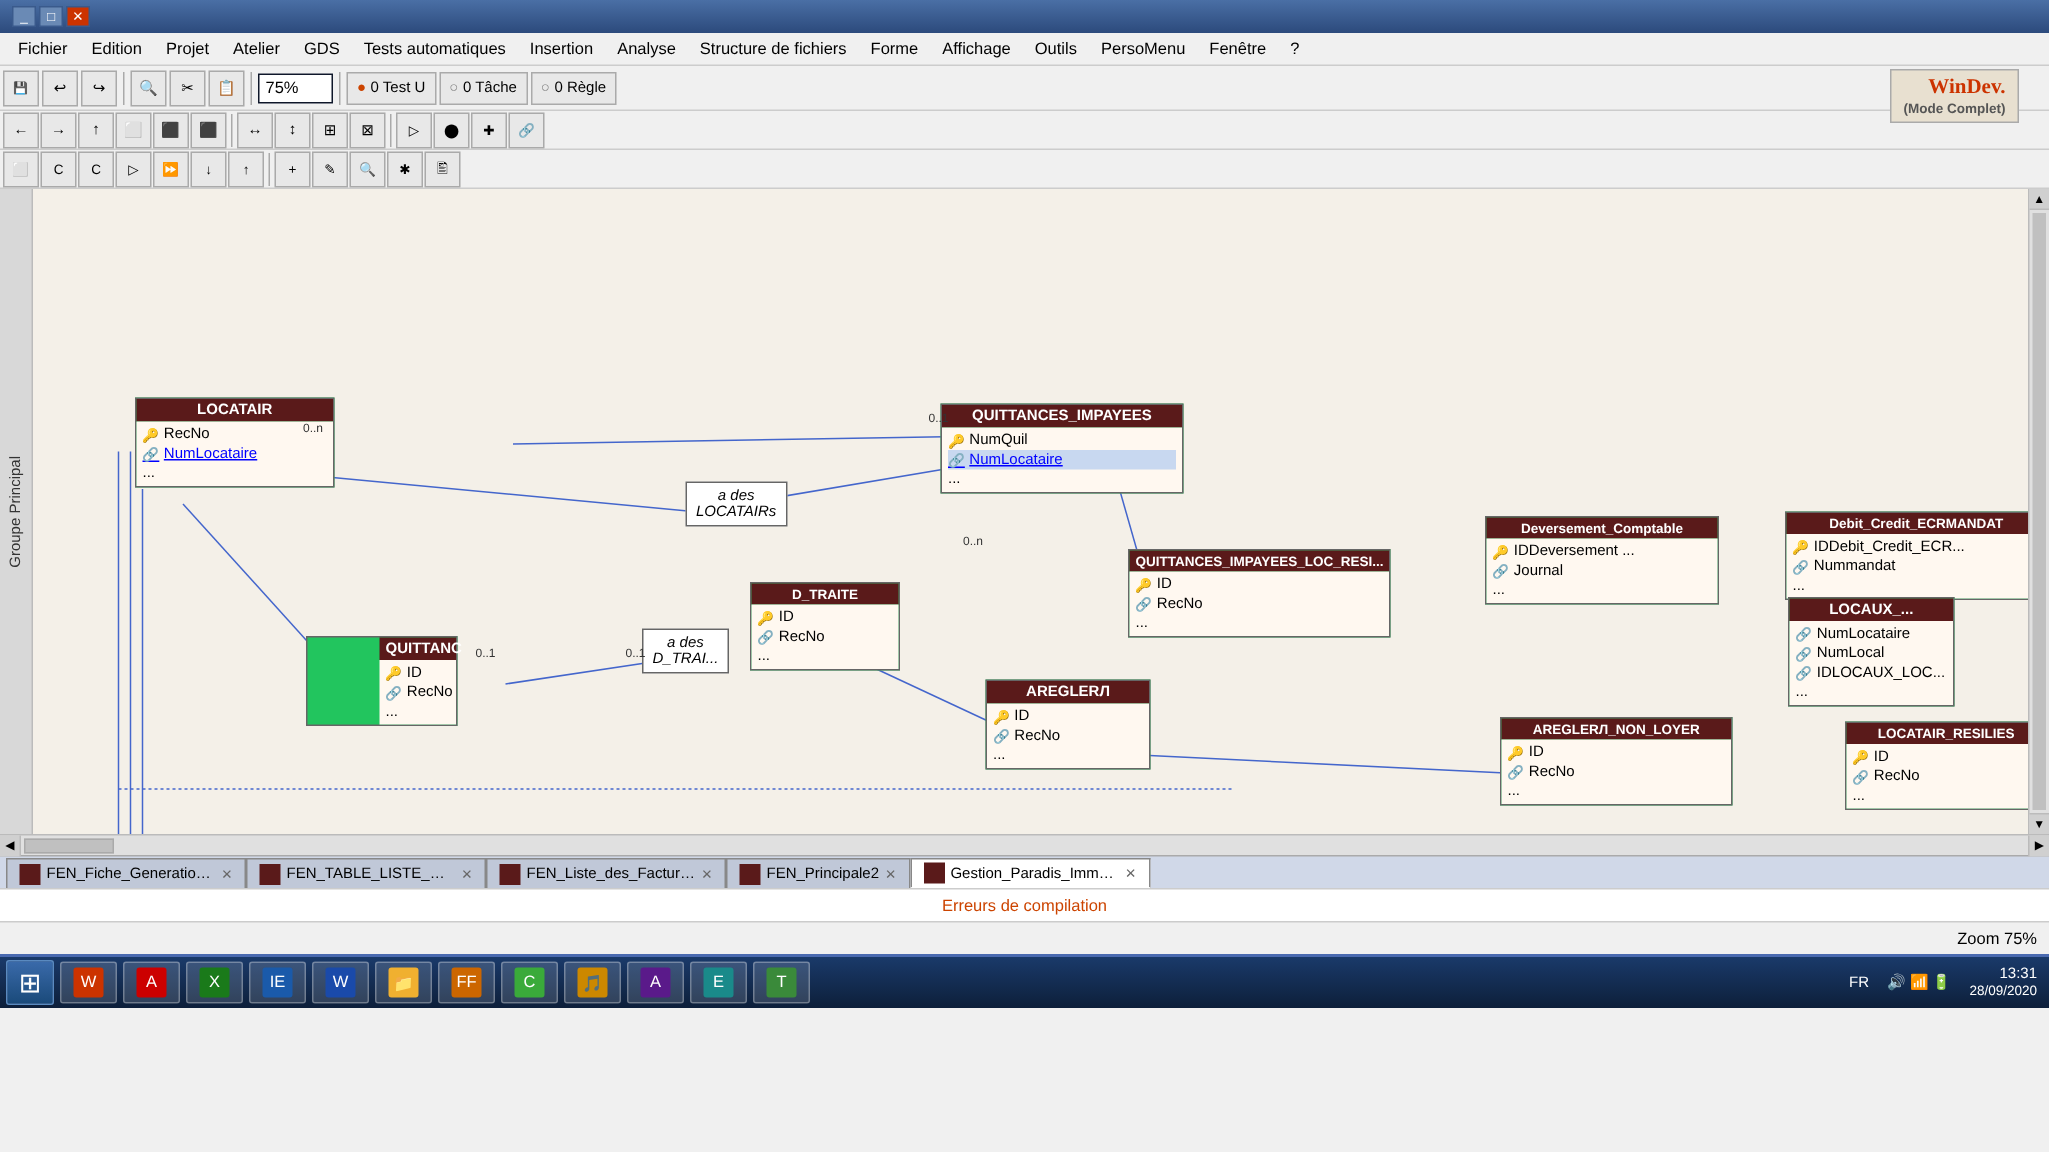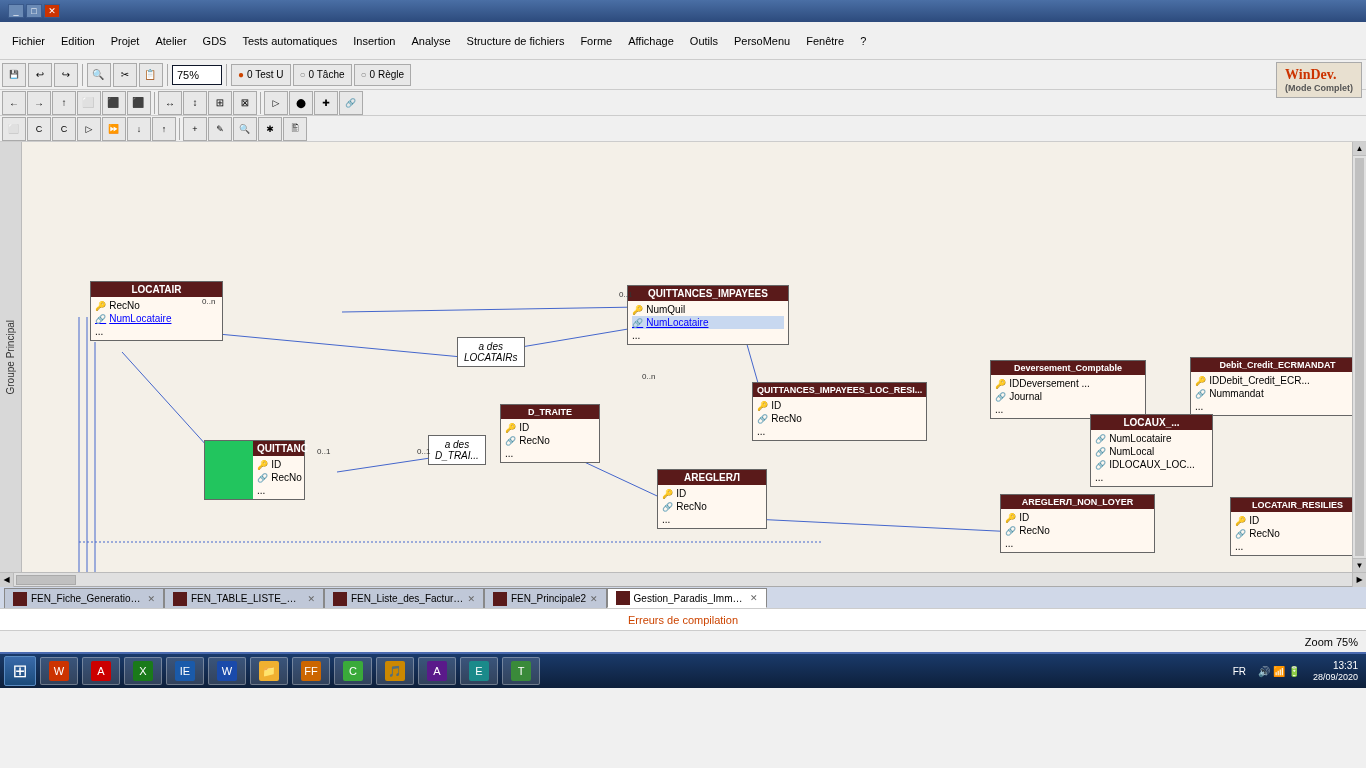--- a/index.html
+++ b/index.html
@@ -19,21 +19,21 @@
     #title-bar .title-text { font-size: 11px; }
     #title-bar .win-controls { display: flex; gap: 2px; }
     #title-bar .win-btn {
       width: 16px; height: 14px; background: #6a8ab5; border: 1px solid #3a5a8c;
       color: white; font-size: 9px; display: flex; align-items: center; justify-content: center; cursor: pointer;
     }
 
     
     #menu-bar {
       background: #f0f0f0;
-      height: 38px;
+      height: 22px;
       display: flex;
       align-items: center;
       border-bottom: 1px solid #ccc;
       padding: 0 4px;
     }
     .menu-item {
       padding: 2px 8px;
       cursor: pointer;
       font-size: 11px;
       color: #000;
@@ -321,21 +321,21 @@
   </div>
   <div class="toolbar-badge">
     <span style="color:#888;">○</span>
     <span>0 Tâche</span>
   </div>
   <div class="toolbar-badge">
     <span style="color:#888;">○</span>
     <span>0 Règle</span>
   </div>
 
-  <div id="windev-logo" style="position:absolute;right:4px;top:2px;text-align:left;margin-left:41px;">
+  <div id="windev-logo" style="position:absolute;right:20px;top:2px;text-align:right;margin-left:41px;">
     <div style="font-weight:bold;font-size:14px;color:#cc3300;font-family:serif;">WinDev.</div>
     <div style="font-size:9px;color:#555;">(Mode Complet)</div>
   </div>
 </div>
 
 <div class="toolbar2">
   <div class="toolbar-btn">←</div>
   <div class="toolbar-btn">→</div>
   <div class="toolbar-btn">↑</div>
   <div class="toolbar-btn">⬜</div>
@@ -464,21 +464,21 @@
 
     <div class="db-table" style="left:1168px;top:215px;width:175px;">
       <div class="db-table-header" style="font-size:9px;">Debit_Credit_ECRMANDAT</div>
       <div class="db-table-body">
         <div class="db-field"><span class="key-icon">🔑</span>IDDebit_Credit_ECR...</div>
         <div class="db-field"><span class="link-icon">🔗</span>Nummandat</div>
         <div class="db-field">...</div>
       </div>
     </div>
 
-    <div class="db-table" style="left:1068px;top:272px;width:123px;">
+    <div class="db-table" style="left:1170px;top:272px;width:111px;">
       <div class="db-table-header">LOCAUX_...</div>
       <div class="db-table-body">
         <div class="db-field"><span class="link-icon">🔗</span>NumLocataire</div>
         <div class="db-field"><span class="link-icon">🔗</span>NumLocal</div>
         <div class="db-field"><span class="link-icon">🔗</span>IDLOCAUX_LOC...</div>
         <div class="db-field">...</div>
       </div>
     </div>
 
     <div class="db-table" style="left:978px;top:352px;width:155px;">

